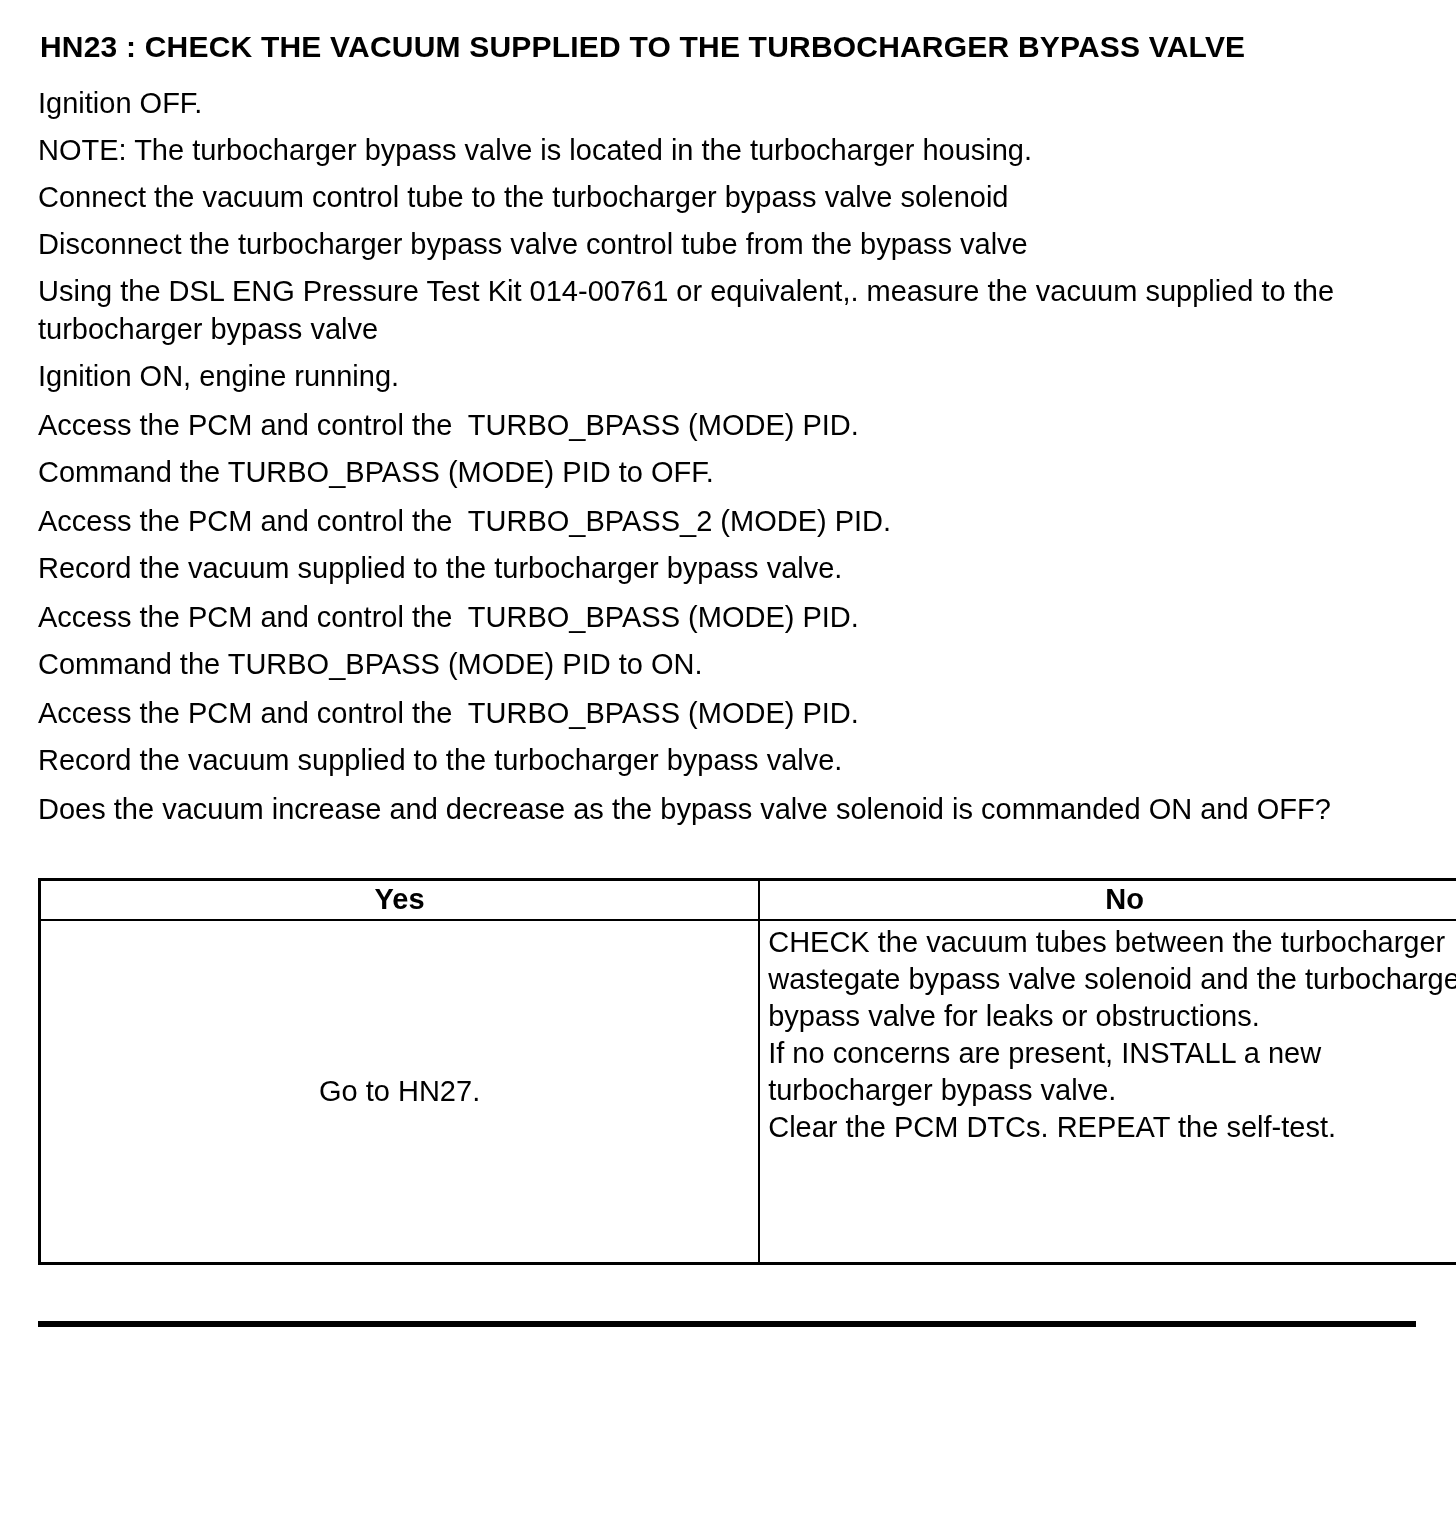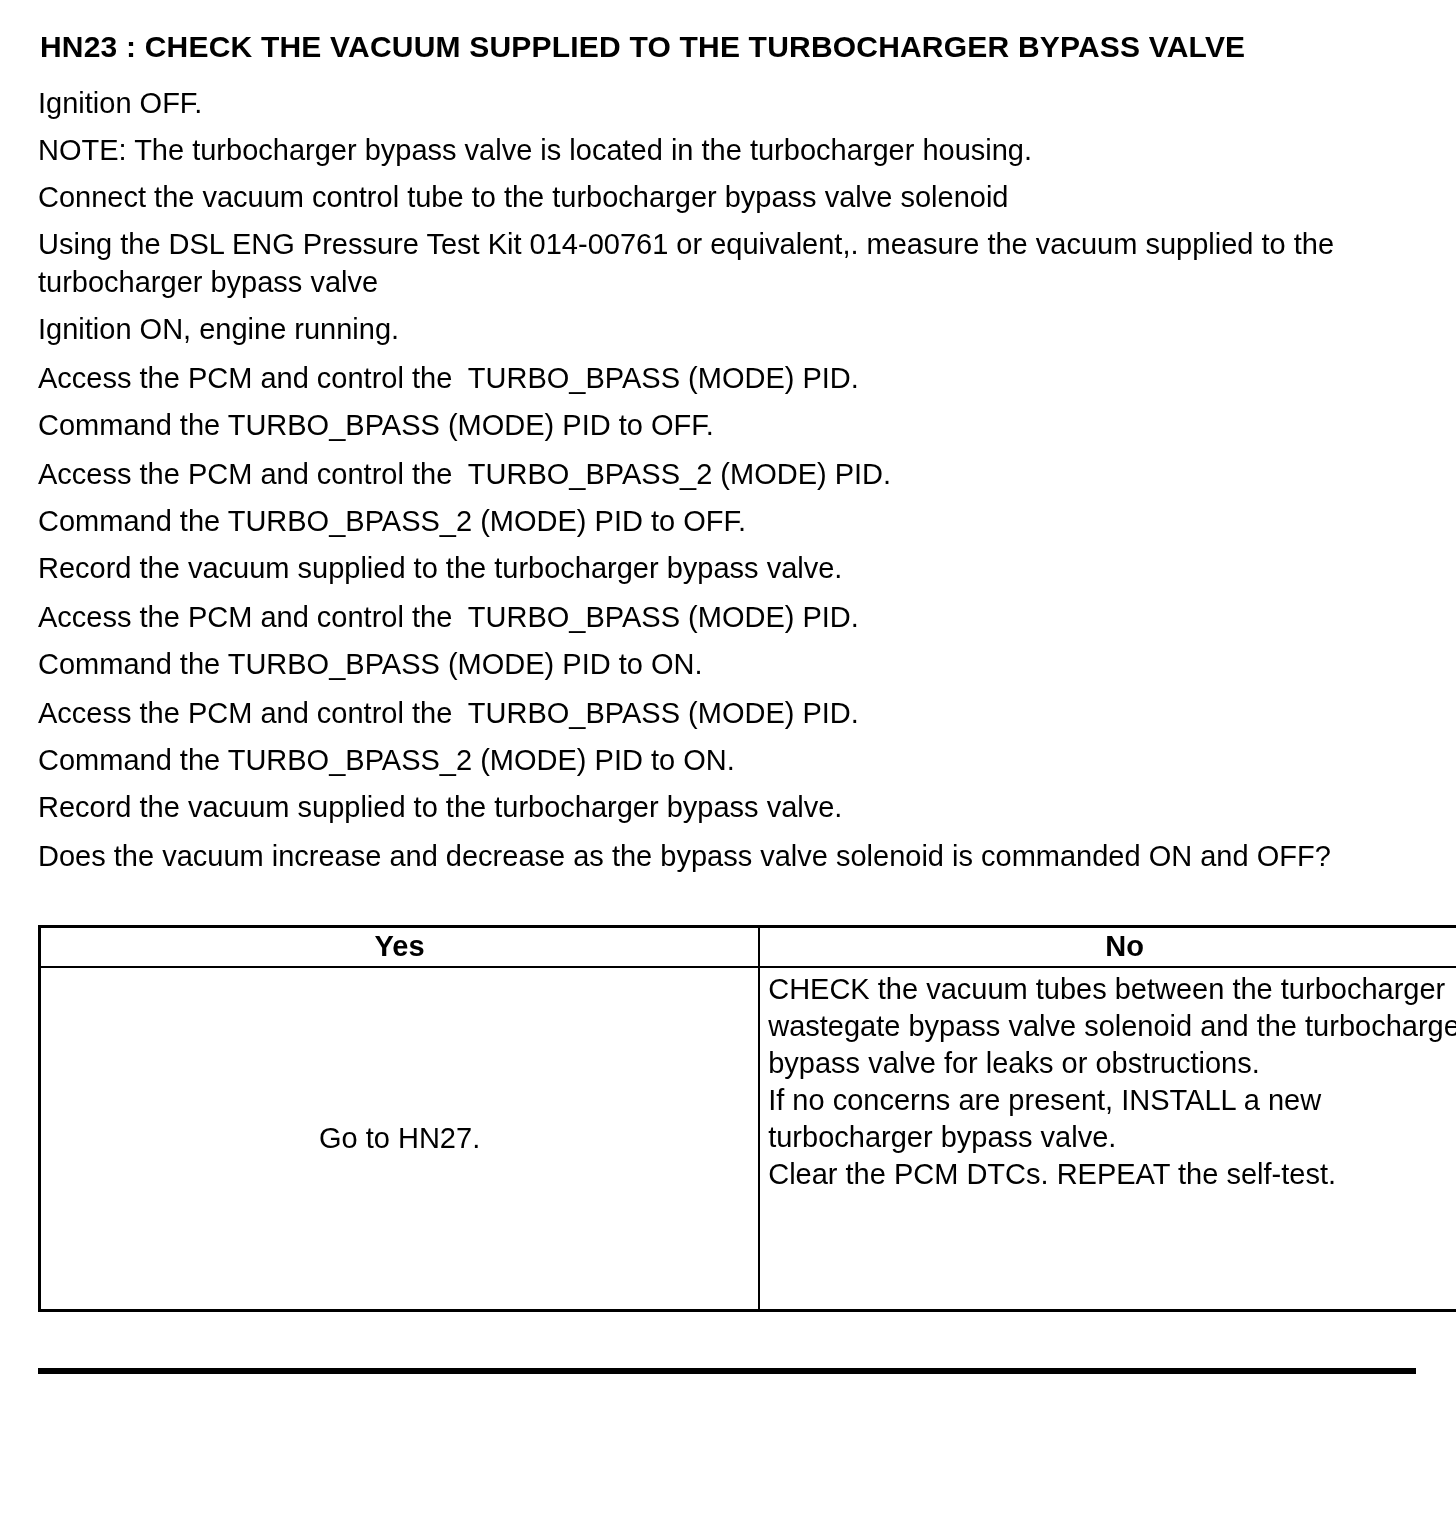--- a/index.html
+++ b/index.html
@@ -84,35 +84,34 @@
 </head>
 <body>
 
 <div class="page">
 
   <h1 class="title">HN23 : CHECK THE VACUUM SUPPLIED TO THE TURBOCHARGER BYPASS VALVE</h1>
 
   <p class="para">Ignition OFF.</p>
   <p class="para">NOTE: The turbocharger bypass valve is located in the turbocharger housing.</p>
   <p class="para">Connect the vacuum control tube to the turbocharger bypass valve solenoid</p>
+  <p class="para">Disconnect the turbocharger bypass valve control tube from the bypass valve</p>
   <p class="para">Using the DSL ENG Pressure Test Kit 014-00761 or equivalent,. measure the vacuum supplied to the turbocharger bypass valve</p>
   <p class="para">Ignition ON, engine running.</p>
 
   <p class="para group-start">Access the PCM and control the  TURBO_BPASS (MODE) PID.</p>
   <p class="para">Command the TURBO_BPASS (MODE) PID to OFF.</p>
 
   <p class="para group-start">Access the PCM and control the  TURBO_BPASS_2 (MODE) PID.</p>
-  <p class="para">Command the TURBO_BPASS_2 (MODE) PID to OFF.</p>
   <p class="para">Record the vacuum supplied to the turbocharger bypass valve.</p>
 
   <p class="para group-start">Access the PCM and control the  TURBO_BPASS (MODE) PID.</p>
   <p class="para">Command the TURBO_BPASS (MODE) PID to ON.</p>
 
   <p class="para group-start">Access the PCM and control the  TURBO_BPASS (MODE) PID.</p>
-  <p class="para">Command the TURBO_BPASS_2 (MODE) PID to ON.</p>
   <p class="para">Record the vacuum supplied to the turbocharger bypass valve.</p>
 
   <p class="question">Does the vacuum increase and decrease as the bypass valve solenoid is commanded ON and OFF?</p>
 
   <table class="decision-table">
     <colgroup>
       <col class="col-yes">
       <col class="col-no">
     </colgroup>
     <thead>

